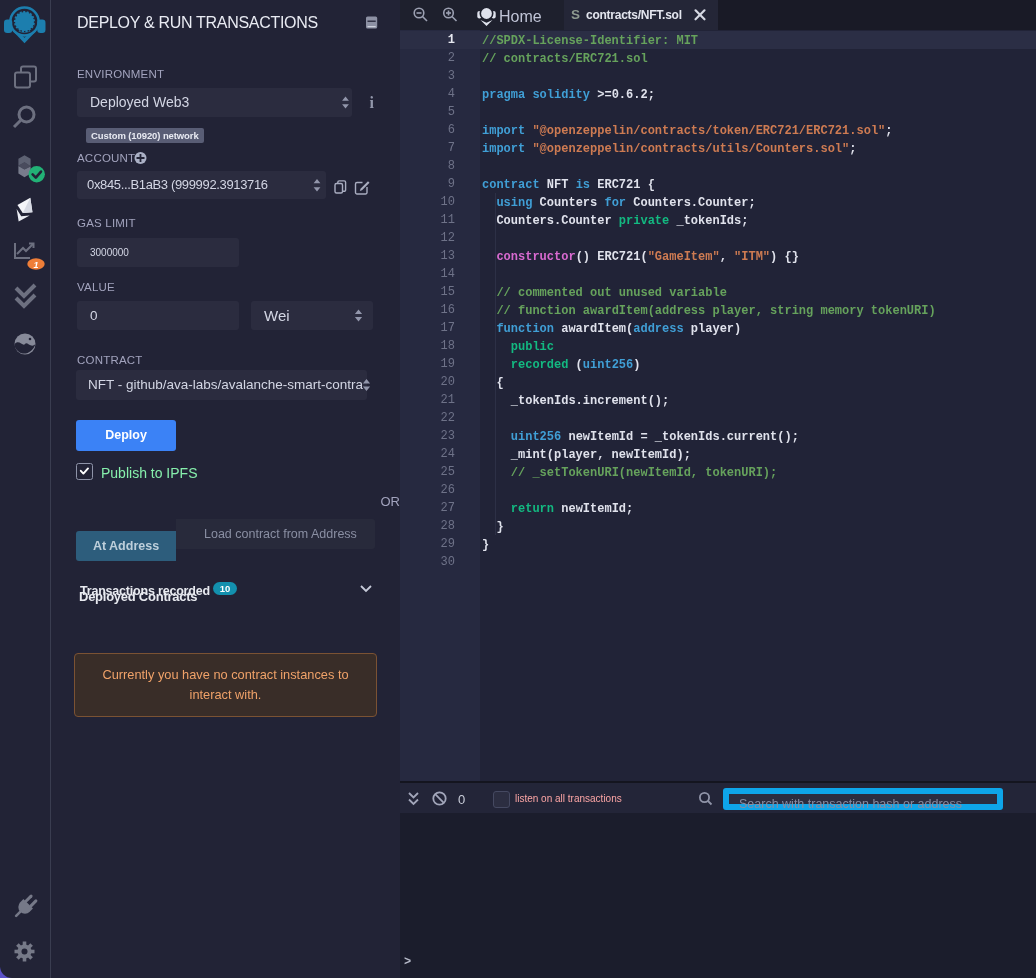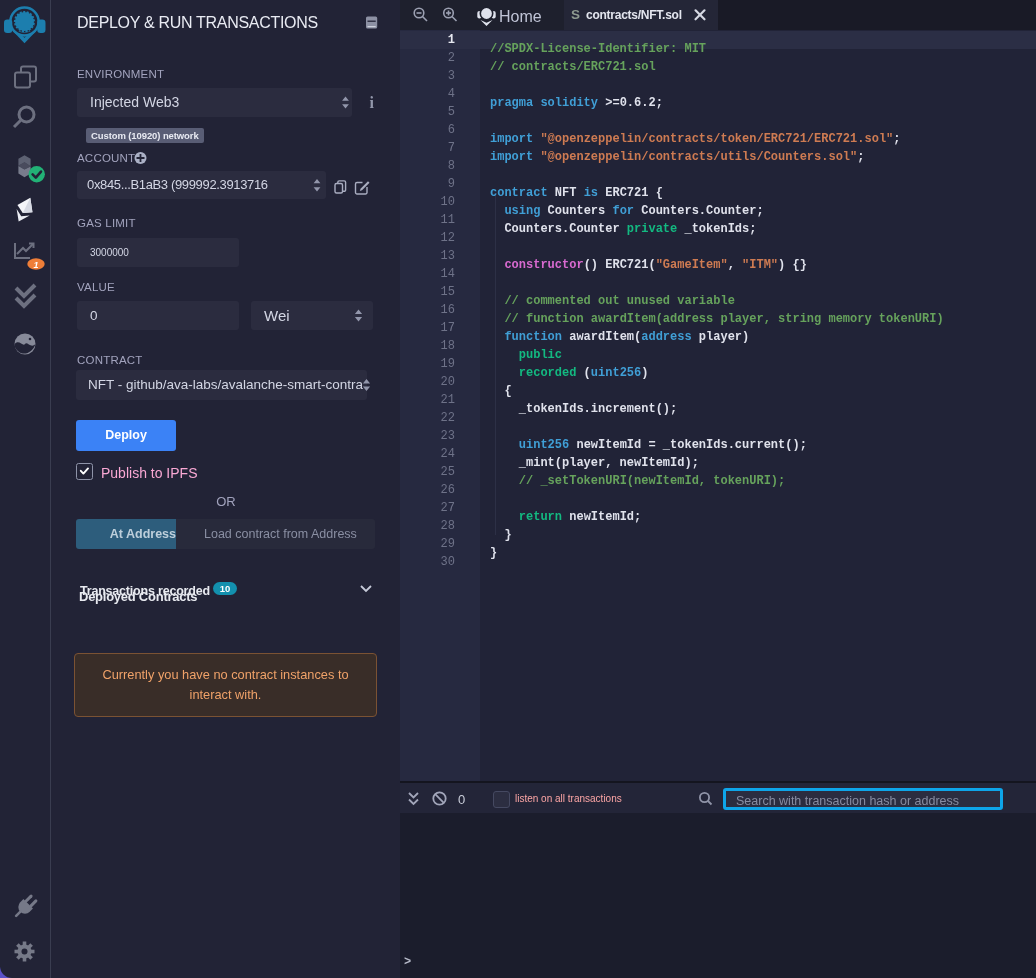--- a/index.html
+++ b/index.html
@@ -12,45 +12,45 @@
 
 <div class="abs" style="left:0;top:967px;width:12px;height:11px;background:#5a51c8"></div>
 
 <div class="abs" id="rail" style="left:0;top:0;width:50px;height:978px;background:#222336;border-right:1.5px solid #3a3d50;border-bottom-left-radius:12px"></div>
 
 <div class="abs" id="panel" style="left:52px;top:0;width:348px;height:978px;background:#222336"></div>
 
 <div class="abs" style="left:77px;top:14px;font-size:16px;letter-spacing:-0.3px;color:#e9ebf3">DEPLOY &amp; RUN TRANSACTIONS</div>
 
 <div class="lbl" style="left:77px;top:68px">ENVIRONMENT</div>
-<div class="inp" style="left:77px;top:88px;width:275px;height:29px;font-size:14px;line-height:29px;padding-left:13px;box-sizing:border-box">Injected Web3</div>
+<div class="inp" style="left:77px;top:88px;width:275px;height:29px;font-size:14px;line-height:29px;padding-left:13px;box-sizing:border-box">Deployed Web3</div>
 
 <div class="abs" style="left:86px;top:128px;background:#595d75;border-radius:2px;font-size:9.5px;font-weight:bold;color:#e8eaf2;padding:2px 5px 2px 5px;letter-spacing:-0.1px">Custom (10920) network</div>
 
 <div class="lbl" style="left:77px;top:152px">ACCOUNT</div>
 <div class="inp" style="left:77px;top:171px;width:249px;height:28px;font-size:13px;letter-spacing:-0.35px;line-height:28px;padding-left:10px;box-sizing:border-box">0x845...B1aB3 (999992.3913716</div>
 
 <div class="lbl" style="left:77px;top:217px">GAS LIMIT</div>
 <div class="inp" style="left:77px;top:238px;width:162px;height:29px;font-size:10px;line-height:29px;padding-left:13px;box-sizing:border-box">3000000</div>
 
 <div class="lbl" style="left:77px;top:281px">VALUE</div>
 <div class="inp" style="left:77px;top:301px;width:162px;height:29px;font-size:13.5px;line-height:29px;padding-left:13px;box-sizing:border-box">0</div>
 <div class="inp" style="left:251px;top:301px;width:122px;height:29px;font-size:15px;line-height:29px;padding-left:13px;box-sizing:border-box">Wei</div>
 
 <div class="lbl" style="left:77px;top:354px">CONTRACT</div>
 <div class="inp" style="left:76px;top:370px;width:291px;height:30px;font-size:13.5px;line-height:30px;padding-left:12px;box-sizing:border-box">NFT - github/ava-labs/avalanche-smart-contra</div>
 
 <div class="abs" style="left:76px;top:420px;width:100px;height:31px;background:#3b82f6;border-radius:3px;color:#fff;font-size:12.5px;font-weight:bold;text-align:center;line-height:31px">Deploy</div>
 
 <div class="abs" style="left:76px;top:463px;width:15px;height:15px;border:1.5px solid #8e93a8;border-radius:2.5px;background:#222336"></div>
-<div class="abs" style="left:101px;top:465px;font-size:14px;color:#f9a8d4">Publish to IPFS</div>
-
-<div class="abs" style="left:52px;top:494px;width:348px;text-align:center;font-size:13px;color:#a2a3bd">OR</div>
-
-<div class="abs" style="left:76px;top:519px;width:100px;height:30px;background:#2d5d7c;border-radius:3px 0 0 3px;color:#becfdb;font-size:12.5px;font-weight:bold;text-align:right;line-height:30px">At Address</div>
+<div class="abs" style="left:101px;top:465px;font-size:14px;color:#86efac">Publish to IPFS</div>
+
+<div class="abs" style="left:52px;top:494px;width:348px;text-align:right;font-size:13px;color:#a2a3bd">OR</div>
+
+<div class="abs" style="left:76px;top:531px;width:100px;height:30px;background:#2d5d7c;border-radius:3px 0 0 3px;color:#becfdb;font-size:12.5px;font-weight:bold;text-align:center;line-height:30px">At Address</div>
 <div class="abs" style="left:176px;top:519px;width:199px;height:30px;background:#282a3b;border-radius:0 3px 3px 0;color:#8a8fa3;font-size:12.5px;line-height:30px;padding-left:28px;box-sizing:border-box">Load contract from Address</div>
 
 <div class="abs" style="left:80px;top:584px;font-size:12.5px;letter-spacing:-0.2px;font-weight:600;color:#e8eaf0">Transactions recorded</div>
 <div class="abs" style="left:213px;top:582px;width:24px;height:13px;background:#1390ae;border-radius:7px;color:#fff;font-size:9.5px;font-weight:bold;text-align:center;line-height:13px">10</div>
 
 <div class="abs" style="left:79px;top:589px;font-size:13px;letter-spacing:-0.25px;font-weight:700;color:#e8eaf0">Deployed Contracts</div>
 
 <div class="abs" style="left:74px;top:653px;width:303px;height:64px;background:#392d28;border:1px solid #7b5233;border-radius:4px;color:#f0a269;font-size:12.8px;text-align:center;line-height:19.5px;padding-top:11px;box-sizing:border-box">Currently you have no contract instances to<br>interact with.</div>
 
 <div class="abs" id="tabbar" style="left:400px;top:0;width:636px;height:30px;background:#191a26"></div>
@@ -89,21 +89,21 @@
 22
 23
 24
 25
 26
 27
 28
 29
 30</pre>
 
-<pre class="abs" id="code" style="left:481px;top:31px;margin:9px;font-family:'Liberation Mono',monospace;font-size:12px;line-height:18px;font-weight:bold;color:#e0e2ec"><i class="c">//SPDX-License-Identifier: MIT</i>
+<pre class="abs" id="code" style="left:481px;top:31px;margin:1px;font-family:'Liberation Mono',monospace;font-size:12px;line-height:18px;font-weight:bold;color:#e0e2ec"><i class="c">//SPDX-License-Identifier: MIT</i>
 <i class="c">// contracts/ERC721.sol</i>
 
 <i class="k">pragma solidity</i> &gt;=0.6.2;
 
 <i class="k">import</i> <i class="s">"@openzeppelin/contracts/token/ERC721/ERC721.sol"</i>;
 <i class="k">import</i> <i class="s">"@openzeppelin/contracts/utils/Counters.sol"</i>;
 
 <i class="k">contract</i> NFT <i class="k">is</i> ERC721 {
   <i class="k">using</i> Counters <i class="k">for</i> Counters.Counter;
   Counters.Counter <i class="g">private</i> _tokenIds;
@@ -133,21 +133,21 @@
   #code .g{color:#13b981}
   #code .p{color:#d86ad0}
 </style>
 
 <div class="abs" style="left:400px;top:781px;width:636px;height:2px;background:#14151f"></div>
 <div class="abs" style="left:400px;top:783px;width:636px;height:30px;background:#232538"></div>
 <div class="abs" style="left:400px;top:813px;width:636px;height:165px;background:#1b1d2c"></div>
 <div class="abs" style="left:458px;top:792px;font-size:13px;color:#c9cdd9">0</div>
 <div class="abs" style="left:493px;top:791px;width:15px;height:15px;background:#2c2e41;border:1px solid #454961;border-radius:3px"></div>
 <div class="abs" style="left:515px;top:793px;font-size:10px;color:#fca5a5">listen on all transactions</div>
-<div class="abs" style="left:723px;top:788px;width:280px;height:22px;background:#2b2d40;border:3px solid #0ea5e9;border-radius:3px;box-sizing:border-box;color:#878ca1;font-size:12.5px;line-height:20px;padding-left:10px">Search with transaction hash or address</div>
+<div class="abs" style="left:723px;top:788px;width:280px;height:22px;background:#2b2d40;border:6px solid #0ea5e9;border-radius:3px;box-sizing:border-box;color:#878ca1;font-size:12.5px;line-height:20px;padding-left:10px">Search with transaction hash or address</div>
 <div class="abs" style="left:404px;top:955px;font-family:'Liberation Mono',monospace;font-size:12px;font-weight:bold;color:#b6bac8">&gt;</div>
 
 <svg style="left:0;top:0" width="1036" height="978" viewBox="0 0 1036 978">
 
   <g fill="#1c7eae">
     <path d="M12.8 31 L24.5 43.2 L36.2 31 Z"></path>
     <path d="M17.8 32 L24.5 37.8 L31.2 32 L24.5 34.8 Z" fill="#222336"></path>
     <circle cx="24.5" cy="21.5" r="10.6"></circle>
     <circle cx="24.5" cy="21.5" r="10.1" fill="none" stroke="#222336" stroke-width="1.4" stroke-dasharray="1.5 2.2"></circle>
     <circle cx="24.5" cy="21.5" r="12.3" fill="none" stroke="#222336" stroke-width="1.9"></circle>

